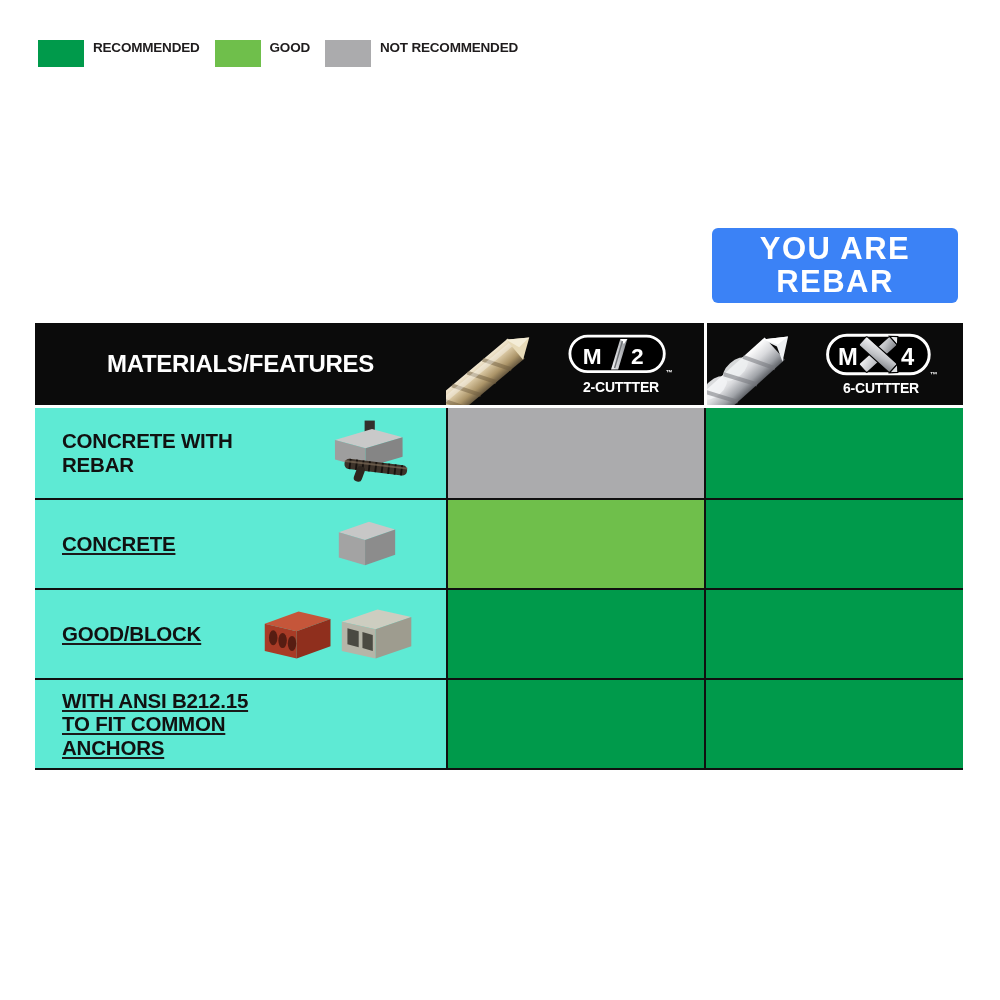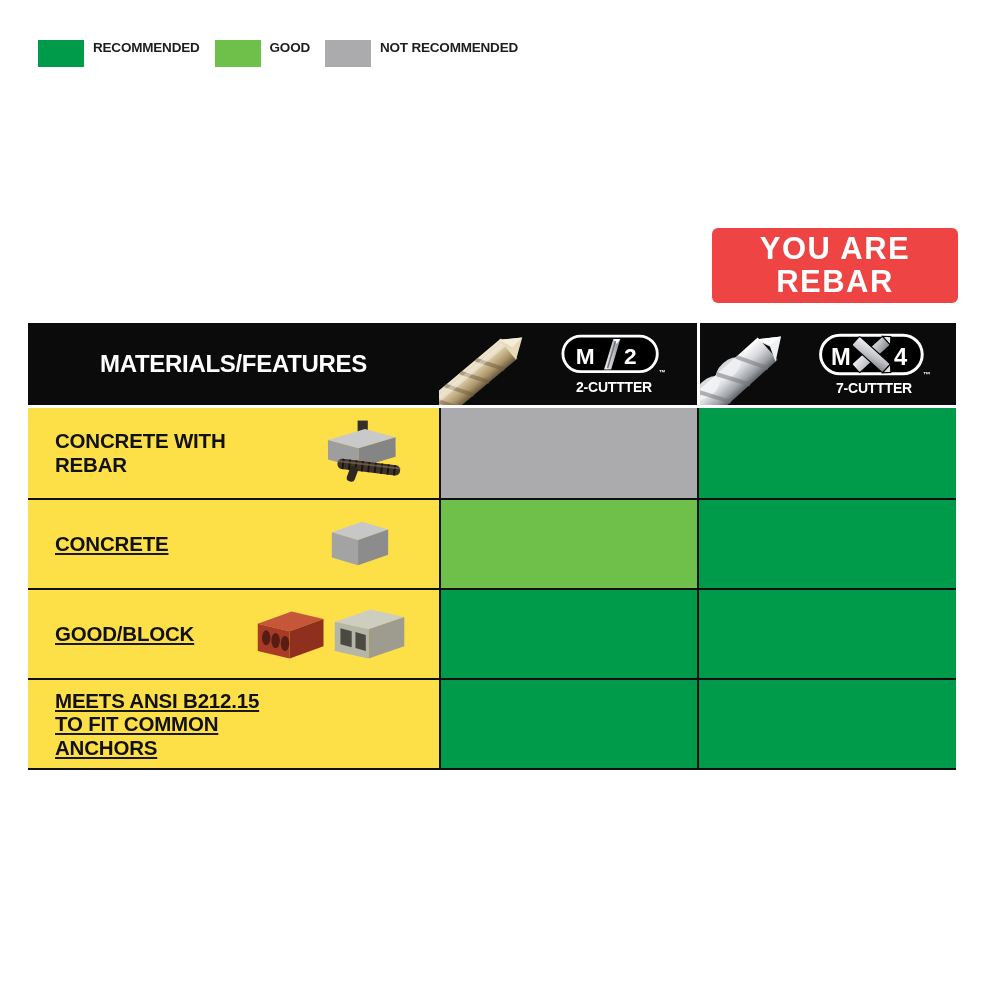--- a/index.html
+++ b/index.html
@@ -13,36 +13,36 @@
   .legend-label{font-size:13.5px;letter-spacing:-0.2px;color:#1f1c1d;}
 
   
   .banner{position:absolute;left:712px;top:228px;width:246px;height:75px;border-radius:6px;
           display:flex;flex-direction:column;align-items:center;justify-content:center;
           color:#fff;font-size:31px;letter-spacing:1.5px;line-height:1.04;text-align:center;}
   .banner-arrow{position:absolute;left:50%;bottom:-11px;width:26px;height:26px;
           margin-left:-13px;transform:rotate(45deg);z-index:-1;}
 
   
-  .ctable{position:absolute;left:28px;top:323px;width:928px;}
+  .ctable{position:absolute;left:35px;top:323px;width:928px;}
   .thead{display:grid;grid-template-columns:411px 258px 259px;height:82px;margin-bottom:3px;}
   .th{background:#0b0b0b;position:relative;box-sizing:border-box;overflow:hidden;}
   .th-materials{display:flex;align-items:center;justify-content:center;}
   .th-materials span{color:#fff;font-size:24px;letter-spacing:-0.3px;}
   .th-col-last{border-left:3px solid #ffffff;}
   .bit-wrap{position:absolute;left:0;top:0;width:95px;height:100%;}
   .bit-wrap svg{display:block;width:100%;height:100%;}
   .hstack{position:absolute;left:92px;right:0;top:0;bottom:0;display:flex;flex-direction:column;
           align-items:center;justify-content:center;}
   .cutlabel{color:#fff;font-size:14px;letter-spacing:-0.2px;margin-top:1px;}
 
   .tbody{border-bottom:2px solid #101010;}
   .trow{display:grid;grid-template-columns:411px 258px 259px;height:90px;box-sizing:border-box;}
   .trow + .trow{border-top:2px solid #101010;text-decoration:underline;}
-  .td-mat{background:#fde047;position:relative;display:flex;flex-direction:column;
+  .td-mat{background:#5eead4;position:relative;display:flex;flex-direction:column;
           justify-content:center;padding-left:27px;padding-right:175px;box-sizing:border-box;}
   .mat-line{font-size:20.5px;color:#111;letter-spacing:-0.2px;line-height:1.15;}
   .mat-icon{position:absolute;top:50%;transform:translateY(-50%);}
   .icon-right-36{right:36px;} .icon-right-45{right:45px;} .icon-right-30{right:30px;}
   .td-cell{border-left:2px solid #101010;box-sizing:border-box;}
 
   svg text{font-family:"Liberation Sans",sans-serif;font-weight:bold;}
 </style>
 </head>
 <body>
@@ -57,21 +57,21 @@
     <div class="legend-item">
       <span class="legend-swatch" style="background: rgb(111, 191, 75);"></span>
       <span class="legend-label">GOOD</span>
     </div>
     <div class="legend-item">
       <span class="legend-swatch" style="background: rgb(171, 171, 173);"></span>
       <span class="legend-label">NOT RECOMMENDED</span>
     </div>
   </div>
 
-  <div class="banner" style="background: #ef4444;">
+  <div class="banner" style="background: #3b82f6;">
     <div>YOU ARE</div>
     <div>REBAR</div>
     <div class="banner-arrow" style="background: rgb(214, 33, 46);"></div>
   </div>
 
   <div class="ctable">
 
     <div class="thead">
       <div class="th th-materials">
         <span>MATERIALS/FEATURES</span>
@@ -157,21 +157,21 @@
                 <polygon points="99,21 107,29 99,37" fill="#e9ebed" stroke="#000" stroke-width="1.5"></polygon>
               </g>
               <g transform="rotate(42 71 29)">
                 <rect x="43" y="21" width="56" height="16" rx="2" fill="url(#gX)" stroke="#000" stroke-width="1.5"></rect>
                 <polygon points="99,21 107,29 99,37" fill="#dcdee1" stroke="#000" stroke-width="1.5"></polygon>
               </g>
             </g>
             <text x="102" y="43" font-size="32" fill="#fff">4</text>
             <text x="141" y="59" font-size="10" fill="#fff">™</text>
           </svg>
-          <div class="cutlabel">7-CUTTTER</div>
+          <div class="cutlabel">6-CUTTTER</div>
         </div>
       </div>
     </div>
 
     <div class="tbody">
 
       <div class="trow">
         <div class="td-mat">
           <span class="mat-line">CONCRETE WITH REBAR</span>
           <span class="mat-line"></span>
@@ -227,21 +227,21 @@
               <polygon points="108,34 119,37 119,54 108,51" fill="#4a4a42"></polygon>
             </g>
           </svg>
         </div>
         <div class="td-cell" style="background: rgb(0, 154, 75);"></div>
         <div class="td-cell" style="background: rgb(0, 154, 75);"></div>
       </div>
 
       <div class="trow">
         <div class="td-mat">
-          <span class="mat-line">MEETS ANSI B212.15</span>
+          <span class="mat-line">WITH ANSI B212.15</span>
           <span class="mat-line">TO FIT COMMON ANCHORS</span>
         </div>
         <div class="td-cell" style="background: rgb(0, 154, 75);"></div>
         <div class="td-cell" style="background: rgb(0, 154, 75);"></div>
       </div>
 
     </div>
   </div>
 </div>
 

